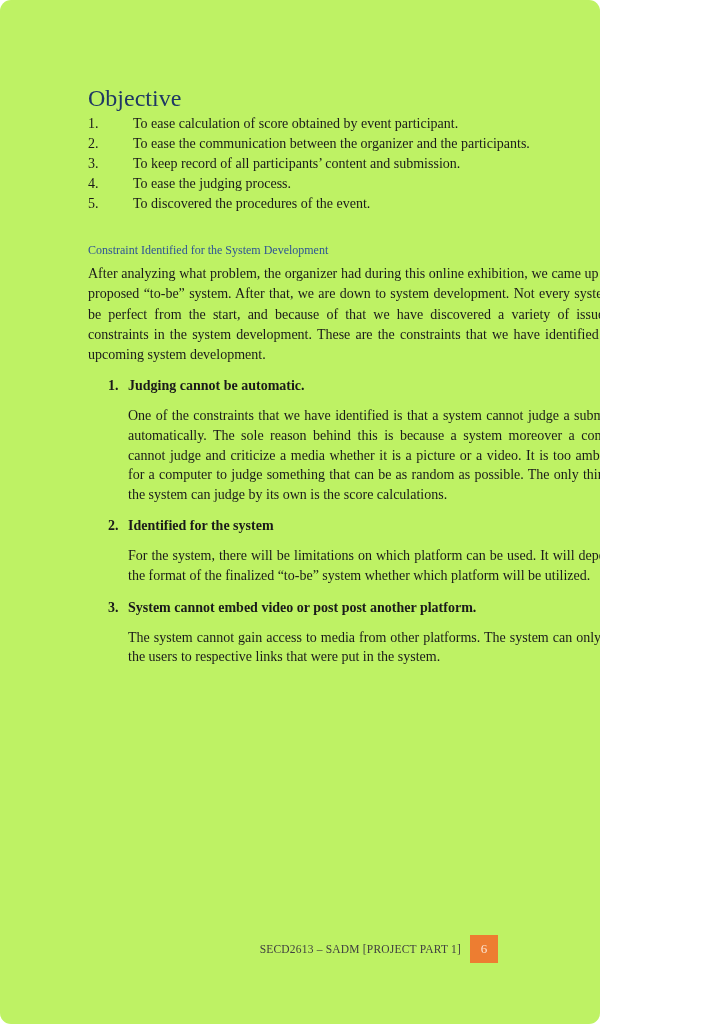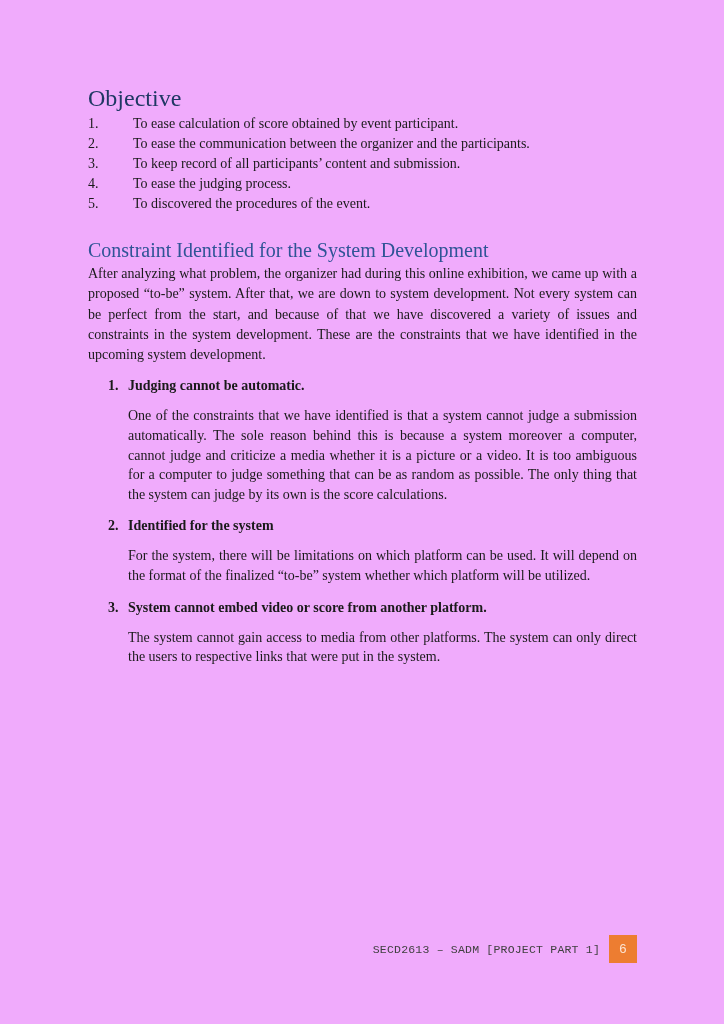--- a/index.html
+++ b/index.html
@@ -2,26 +2,27 @@
 <html><head>
 <meta charset="utf-8">
 <style>
   html, body {
     margin: 0;
     padding: 0;
     background: #ffffff;
   }
   .page {
     position: relative;
-    width: 724px;
+    width: 600px;
     height: 1024px;
-    background: #f0abfc;
+    background: #bef264;
     font-family: "Liberation Serif", "DejaVu Serif", serif;
     color: #1a1a1a;
     overflow: hidden;
+    border-radius: 11px;
   }
   .content {
     position: absolute;
     top: 84px;
     left: 88px;
     width: 549px;
   }
   .doc-title {
     margin: 0 0 2px 0;
     font-size: 24px;
@@ -38,21 +39,21 @@
     line-height: 20px;
   }
   .obj-num {
     flex: 0 0 45px;
   }
   .obj-text {
     flex: 1;
   }
   .section-heading {
     margin: 0 0 4px 0;
-    font-size: 20px;
+    font-size: 12px;
     font-weight: 400;
     line-height: 20px;
     color: #2f5496;
   }
   .intro-para {
     margin: 1px 0 12px 0;
     font-size: 14px;
     line-height: 20.3px;
     text-align: justify;
   }
@@ -71,26 +72,26 @@
   }
   .constraint-body {
     margin: 3px 0 13px 40px;
     font-size: 14px;
     line-height: 19.6px;
     text-align: justify;
   }
   .footer {
     position: absolute;
     top: 935px;
-    right: 87px;
+    right: 102px;
     height: 28px;
     display: flex;
     align-items: center;
     gap: 9px;
-    font-family: Liberation Mono, monospace;
+    font-family: Liberation Serif, serif;
   }
   .footer-text {
     font-size: 11.5px;
     color: #404040;
     letter-spacing: 0.2px;
   }
   .page-number-box {
     width: 28px;
     height: 28px;
     background: #ed7d31;
@@ -145,21 +146,21 @@
       <p class="constraint-body">One of the constraints that we have identified is that a system cannot judge a submission automatically. The sole reason behind this is because a system moreover a computer, cannot judge and criticize a media whether it is a picture or a video. It is too ambiguous for a computer to judge something that can be as random as possible. The only thing that the system can judge by its own is the score calculations.</p>
 
       <div class="constraint-head">
         <span class="constraint-num">2.</span>
         <span class="constraint-title">Identified for the system</span>
       </div>
       <p class="constraint-body">For the system, there will be limitations on which platform can be used. It will depend on the format of the finalized “to-be” system whether which platform will be utilized.</p>
 
       <div class="constraint-head">
         <span class="constraint-num">3.</span>
-        <span class="constraint-title">System cannot embed video or score from another platform.</span>
+        <span class="constraint-title">System cannot embed video or post post another platform.</span>
       </div>
       <p class="constraint-body">The system cannot gain access to media from other platforms. The system can only direct the users to respective links that were put in the system.</p>
 
     </div>
   </div>
 
   <div class="footer">
     <span class="footer-text">SECD2613 – SADM [PROJECT PART 1]</span>
     <div class="page-number-box">6</div>
   </div>

